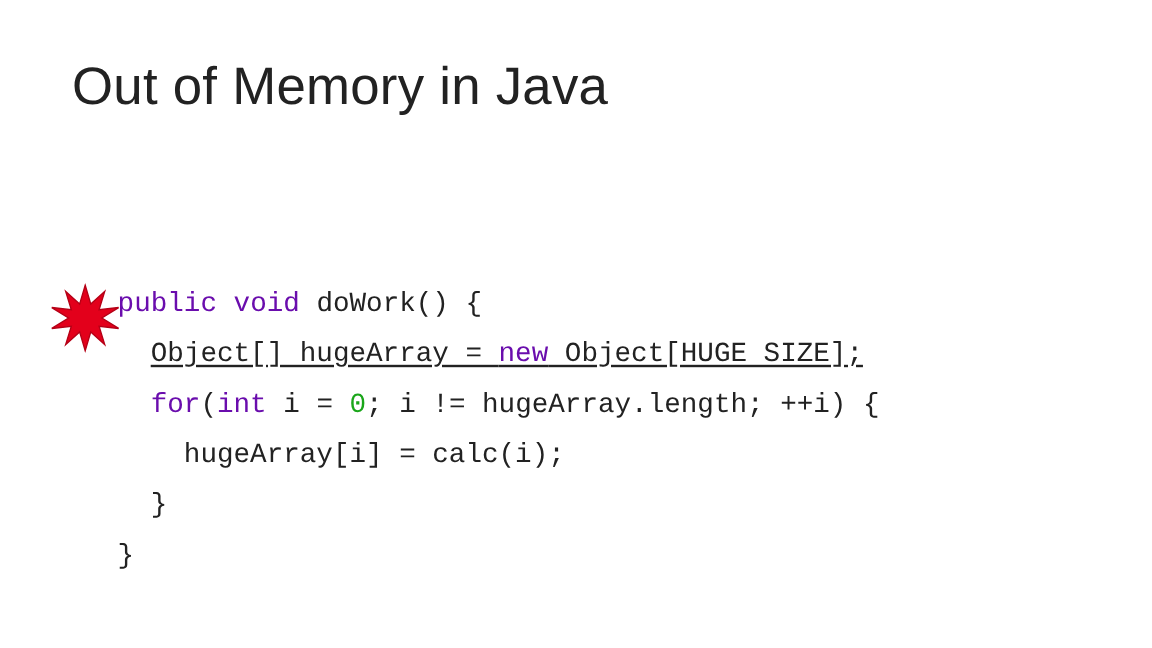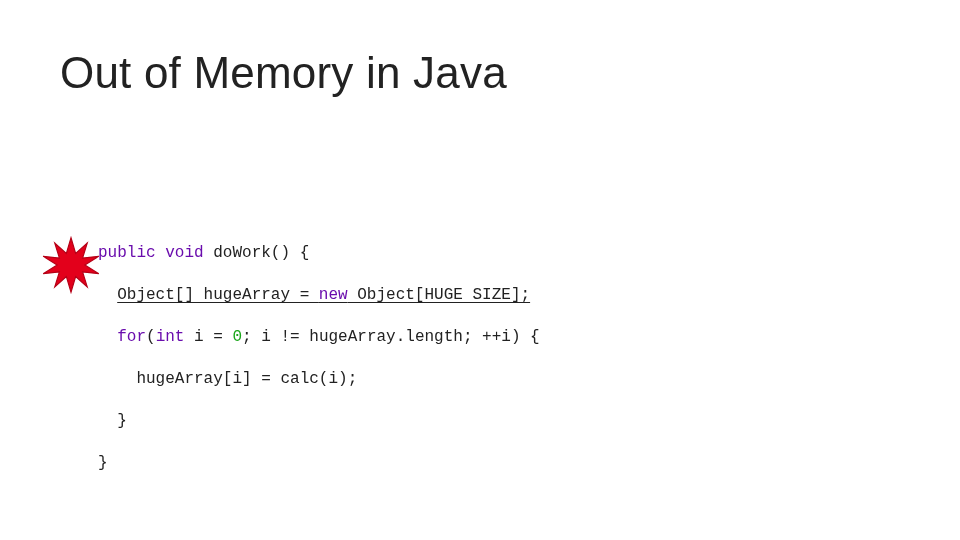--- a/index.html
+++ b/index.html
@@ -25,21 +25,21 @@
     font-size: 44px;
     font-weight: 300;
     letter-spacing: 0.2px;
     color: #222;
   }
   .code {
     position: absolute;
     left: 98px;
     top: 190px;
     font-family: Consolas, "Courier New", monospace;
-    font-size: 16px;
+    font-size: 23px;
     line-height: 42px;
     color: #222;
     white-space: pre;
   }
   .code .kw-pub { color: #6a0dad; }
   .code .kw-void { color: #6a0dad; }
   .code .kw-for { color: #6a0dad; }
   .code .kw-int { color: #6a0dad; }
   .code .kw-new { color: #6a0dad; }
   .code .num { color: #1aa61a; }

